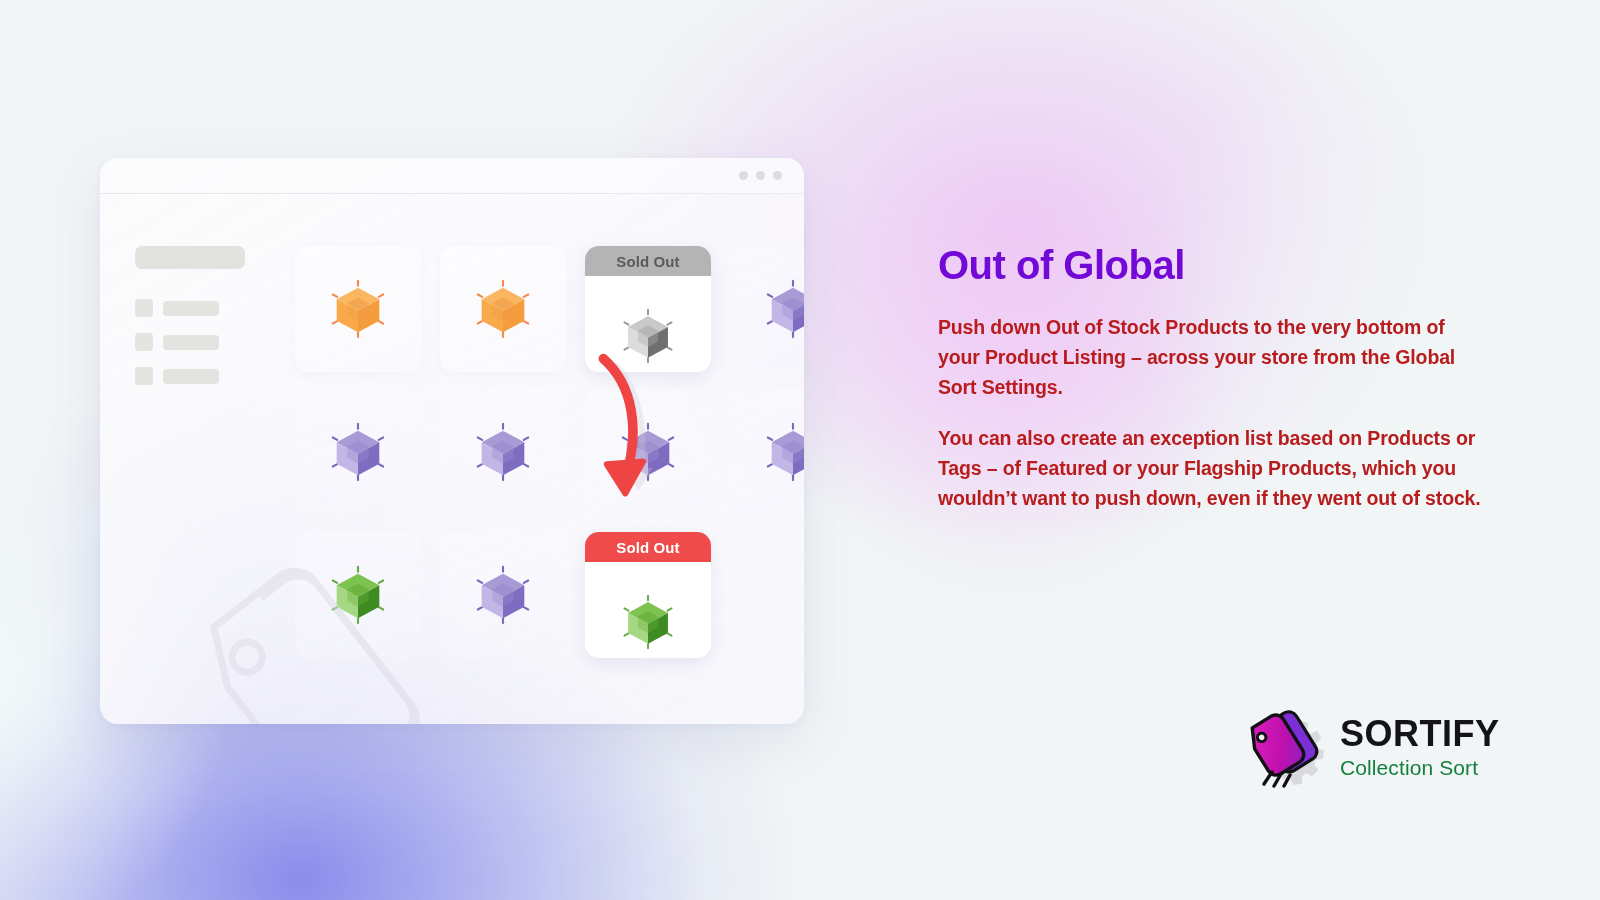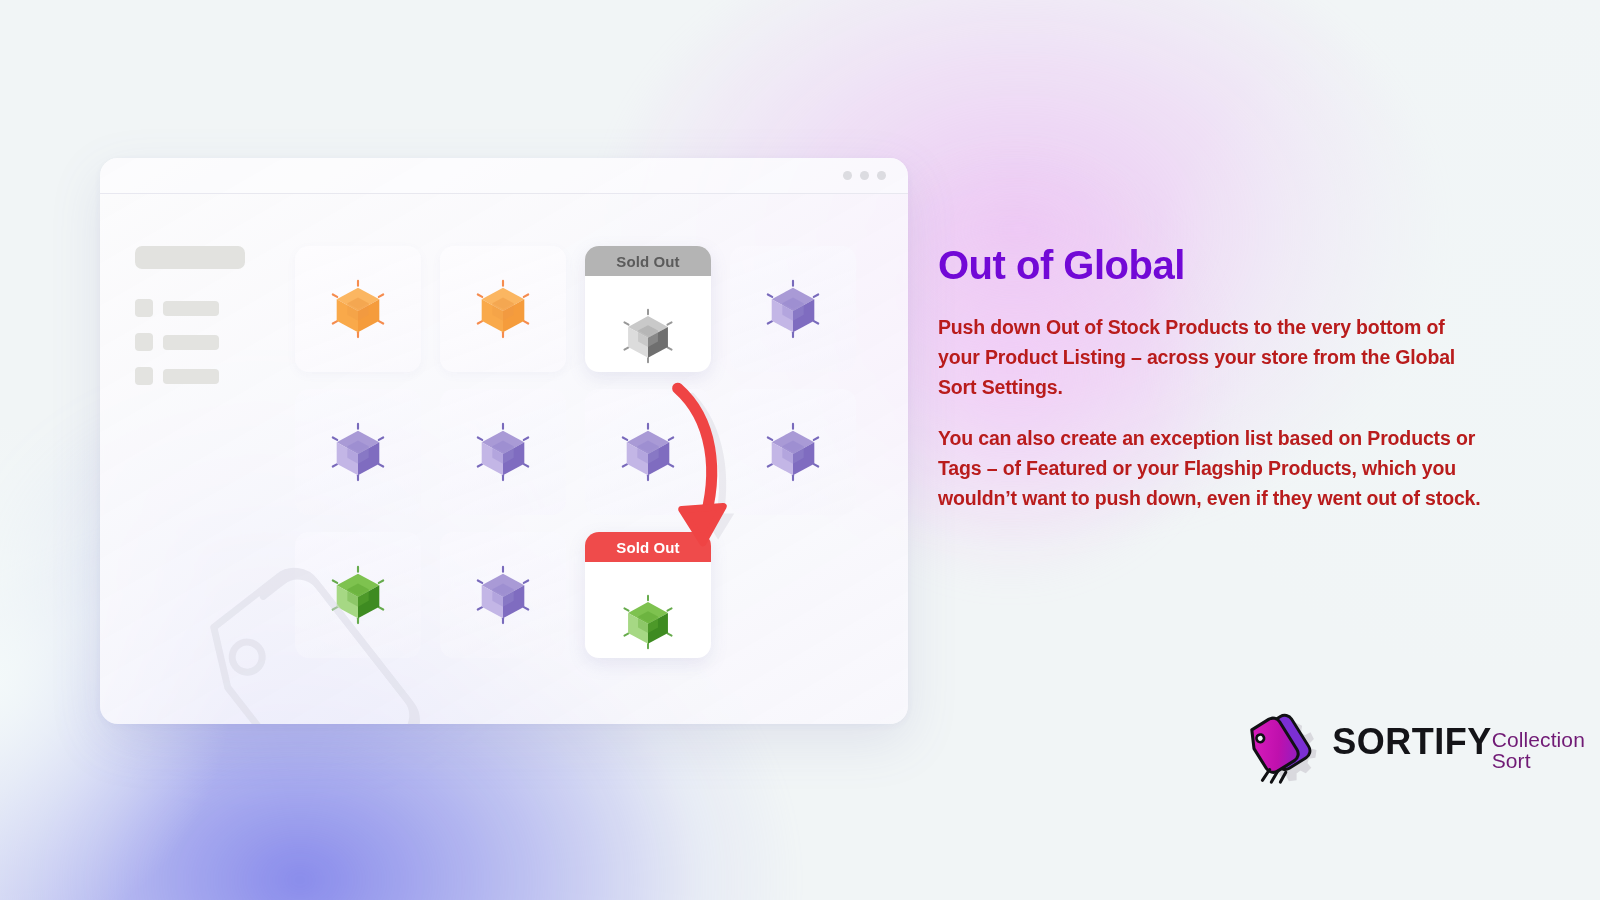--- a/index.html
+++ b/index.html
@@ -44,21 +44,21 @@
   }
   #glow-right-wash {
     width:900px; height:900px;
     left:1050px; top:-120px;
     background:radial-gradient(closest-side, rgba(241,246,247,.85), rgba(241,246,247,0) 80%);
   }
 
   
   #app-window {
     position:absolute; left:100px; top:158px;
-    width:808px; height:566px;
+    width:704px; height:566px;
     border-radius:18px;
     background:linear-gradient(150deg, rgba(252,252,253,.90) 0%, rgba(250,249,253,.86) 45%, rgba(249,248,253,.80) 100%);
     box-shadow:0 18px 52px rgba(110,110,170,.13), 0 2px 10px rgba(110,110,170,.06);
     overflow:hidden;
     backdrop-filter:blur(2px);
   }
   #titlebar {
     height:36px; width:100%;
     border-bottom:1px solid rgba(225,225,235,.75);
     display:flex; align-items:center; justify-content:flex-end;
@@ -145,27 +145,27 @@
   .panel-para {
     font-size:19.5px; font-weight:700; color:#b91c1c;
     line-height:1.53; margin-bottom:22px; letter-spacing:-.15px;
   }
 
   
   #brand-logo {
     position:absolute; left:1248px; top:706px;
     display:flex; align-items:center; gap:14px;
   }
-  #brand-text { display:flex; line-height:1; }
+  #brand-text { display:flex; flex-direction:column; line-height:1; }
   #brand-name {
     font-size:36px; font-weight:700; color:#141418;
     letter-spacing:.5px;
   }
   #brand-tagline {
-    font-size:21px; font-weight:400; color:#701a75;
+    font-size:21px; font-weight:400; color:#15803d;
     letter-spacing:.1px; margin-top:5px;
   }
 </style>
 </head>
 <body>
 
 <div id="bg-layer">
   <div class="glow" id="glow-pink"></div>
   <div class="glow" id="glow-pink2"></div>
   <div class="glow" id="glow-blue-soft"></div>

